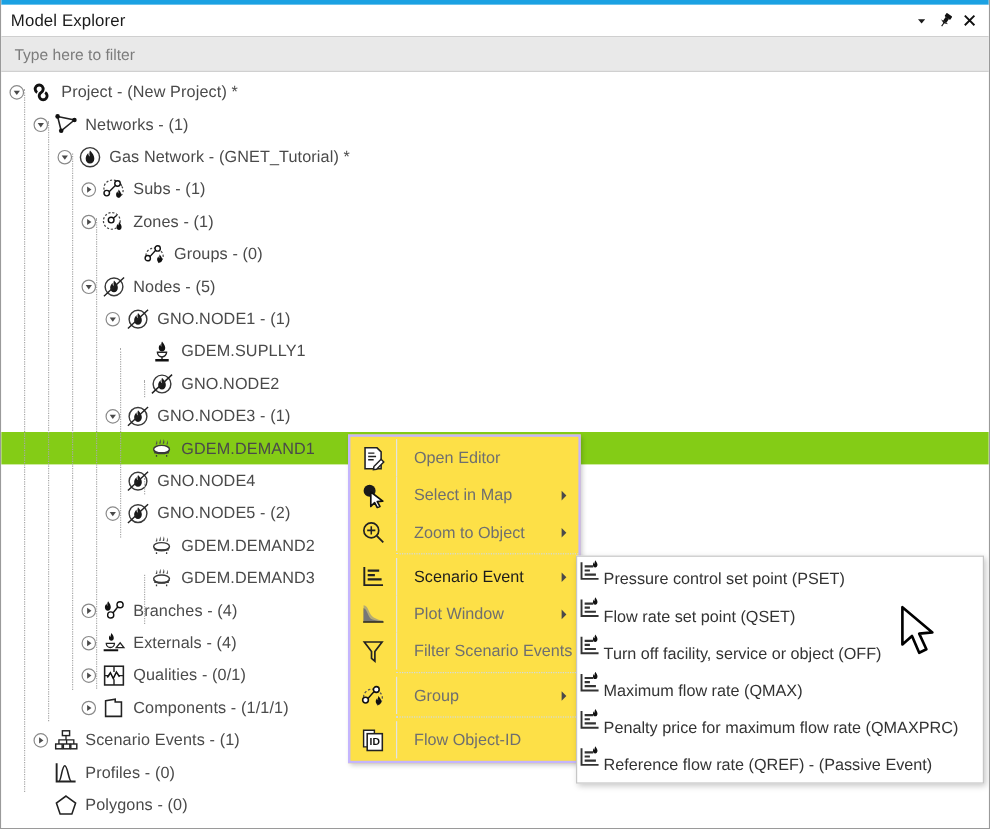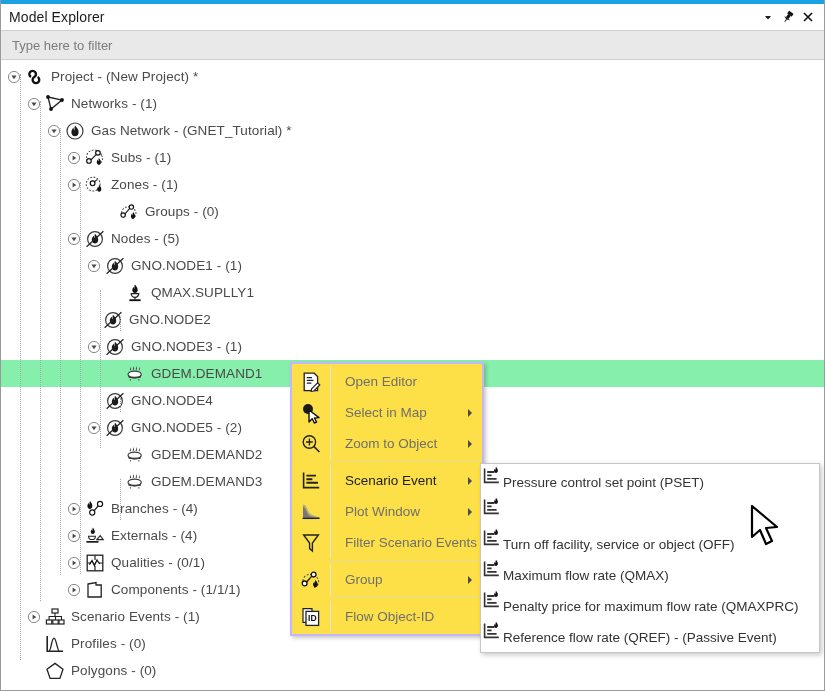--- a/index.html
+++ b/index.html
@@ -80,21 +80,21 @@
     padding-top: 3px;
   }
   .row {
     height: 27px;
     display: flex;
     align-items: center;
     position: relative;
     white-space: nowrap;
     user-select: none;
   }
-  .row.selected { background: #86efac; }
+  .row.selected { background: #84cc16; }
   .row .expander {
     width: 14px; height: 14px;
     flex: 0 0 14px;
     margin-right: 3px;
     display: flex; align-items: center; justify-content: center;
   }
   .row .ico {
     width: 22px; height: 22px;
     flex: 0 0 22px;
     margin-right: 5px;
@@ -343,23 +343,23 @@
       <div class="row" style="padding-left: 106px;">
         <span class="expander"></span>
         <span class="ico">
           <svg width="20" height="22" viewBox="0 0 20 22">
             <path d="M10,2.5 C12.0,5.0 12.7,6.4 12.7,8.0 C12.7,9.8 11.5,11.0 10,11.0 C8.5,11.0 7.3,9.8 7.3,8.0 C7.3,6.7 7.9,5.7 8.8,4.7 C8.7,5.9 9.1,6.5 9.6,6.8 C9.2,5.4 9.3,4.0 10,2.5 Z" fill="#111"></path>
             <path d="M6.2,11.6 a3.8,3.8 0 0,0 7.6,0 Z" stroke="#222" stroke-width="1.2" fill="none"></path>
             <path d="M10,15.4 L10,17.4" stroke="#222" stroke-width="1.2"></path>
             <path d="M4.4,18.2 L15.6,18.2" stroke="#111" stroke-width="1.9"></path>
           </svg>
         </span>
-        <span class="lbl">QMAX.SUPLLY1</span>
-      </div>
-      <div class="row" style="padding-left: 84px;">
+        <span class="lbl">GDEM.SUPLLY1</span>
+      </div>
+      <div class="row" style="padding-left: 106px;">
         <span class="expander"></span>
         <span class="ico">
           <svg width="22" height="22" viewBox="0 0 22 22">
             <circle cx="11" cy="11" r="7.4" stroke="#3a3a3a" fill="none" stroke-width="1.2"></circle>
             <path d="M11,5.8 C13.3,8.2 14.2,9.8 14.2,11.8 C14.2,14.0 12.8,15.6 11,15.6 C9.2,15.6 7.8,14.0 7.8,11.8 C7.8,10.2 8.6,8.9 9.8,7.6 C9.7,9.1 10.2,9.8 10.9,10.2 C10.4,8.5 10.5,7.1 11,5.8 Z" fill="#1a1a1a"></path>
             <path d="M2.6,18.8 L19.4,3.2" stroke="#222" stroke-width="1.2"></path>
           </svg>
         </span>
         <span class="lbl">GNO.NODE2</span>
       </div>
@@ -663,21 +663,21 @@
   <div class="submenu" id="submenu" style="left:479px; top:463px; width:338px;">
       <div class="mi"><span class="micon"><svg width="22" height="22" viewBox="0 0 22 22">
             <path d="M3.6,3.6 L3.6,17.4 L17.8,17.4" stroke="#333" stroke-width="1.6" fill="none"></path>
             <path d="M6.2,7.0 L13.4,7.0 M6.2,10.4 L10.6,10.4 M6.2,13.8 L15.6,13.8" stroke="#333" stroke-width="1.8"></path>
             <path d="M15.0,1.8 C16.4,3.6 16.9,4.6 16.9,5.7 C16.9,7.0 16.0,7.9 15.0,7.9 C14.0,7.9 13.1,7.0 13.1,5.7 C13.1,4.8 13.5,4.1 14.1,3.4 C14.0,4.3 14.3,4.7 14.7,4.9 C14.4,3.9 14.5,2.9 15.0,1.8 Z" fill="#111"></path>
           </svg></span><span class="mtext">Pressure control set point (PSET)</span></div>
       <div class="mi hl strong"><span class="micon"><svg width="22" height="22" viewBox="0 0 22 22">
             <path d="M3.6,3.6 L3.6,17.4 L17.8,17.4" stroke="#333" stroke-width="1.6" fill="none"></path>
             <path d="M6.2,7.0 L13.4,7.0 M6.2,10.4 L10.6,10.4 M6.2,13.8 L15.6,13.8" stroke="#333" stroke-width="1.8"></path>
             <path d="M15.0,1.8 C16.4,3.6 16.9,4.6 16.9,5.7 C16.9,7.0 16.0,7.9 15.0,7.9 C14.0,7.9 13.1,7.0 13.1,5.7 C13.1,4.8 13.5,4.1 14.1,3.4 C14.0,4.3 14.3,4.7 14.7,4.9 C14.4,3.9 14.5,2.9 15.0,1.8 Z" fill="#111"></path>
-          </svg></span></div>
+          </svg></span><span class="mtext">Flow rate set point (QSET)</span></div>
       <div class="mi"><span class="micon"><svg width="22" height="22" viewBox="0 0 22 22">
             <path d="M3.6,3.6 L3.6,17.4 L17.8,17.4" stroke="#333" stroke-width="1.6" fill="none"></path>
             <path d="M6.2,7.0 L13.4,7.0 M6.2,10.4 L10.6,10.4 M6.2,13.8 L15.6,13.8" stroke="#333" stroke-width="1.8"></path>
             <path d="M15.0,1.8 C16.4,3.6 16.9,4.6 16.9,5.7 C16.9,7.0 16.0,7.9 15.0,7.9 C14.0,7.9 13.1,7.0 13.1,5.7 C13.1,4.8 13.5,4.1 14.1,3.4 C14.0,4.3 14.3,4.7 14.7,4.9 C14.4,3.9 14.5,2.9 15.0,1.8 Z" fill="#111"></path>
           </svg></span><span class="mtext">Turn off facility, service or object (OFF)</span></div>
       <div class="mi"><span class="micon"><svg width="22" height="22" viewBox="0 0 22 22">
             <path d="M3.6,3.6 L3.6,17.4 L17.8,17.4" stroke="#333" stroke-width="1.6" fill="none"></path>
             <path d="M6.2,7.0 L13.4,7.0 M6.2,10.4 L10.6,10.4 M6.2,13.8 L15.6,13.8" stroke="#333" stroke-width="1.8"></path>
             <path d="M15.0,1.8 C16.4,3.6 16.9,4.6 16.9,5.7 C16.9,7.0 16.0,7.9 15.0,7.9 C14.0,7.9 13.1,7.0 13.1,5.7 C13.1,4.8 13.5,4.1 14.1,3.4 C14.0,4.3 14.3,4.7 14.7,4.9 C14.4,3.9 14.5,2.9 15.0,1.8 Z" fill="#111"></path>
           </svg></span><span class="mtext">Maximum flow rate (QMAX)</span></div>

